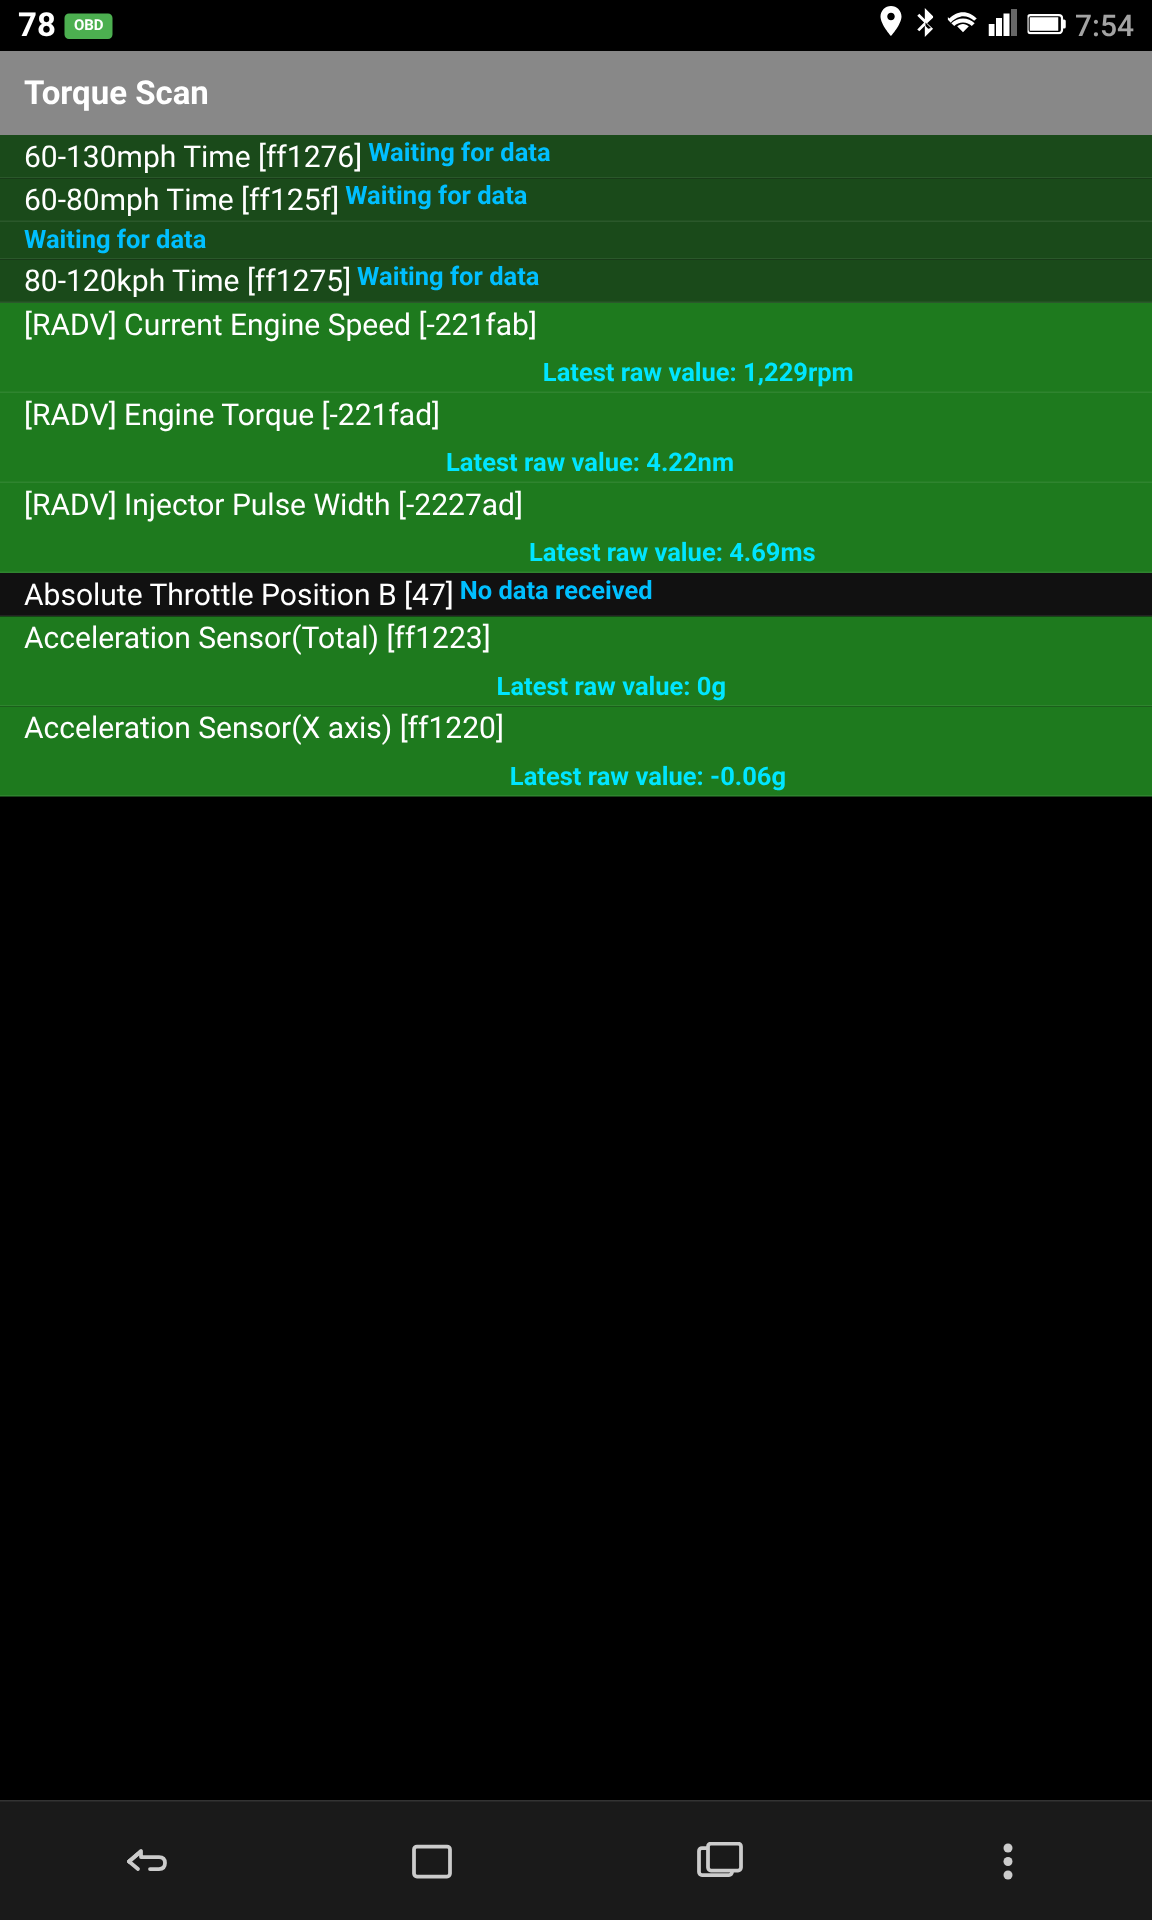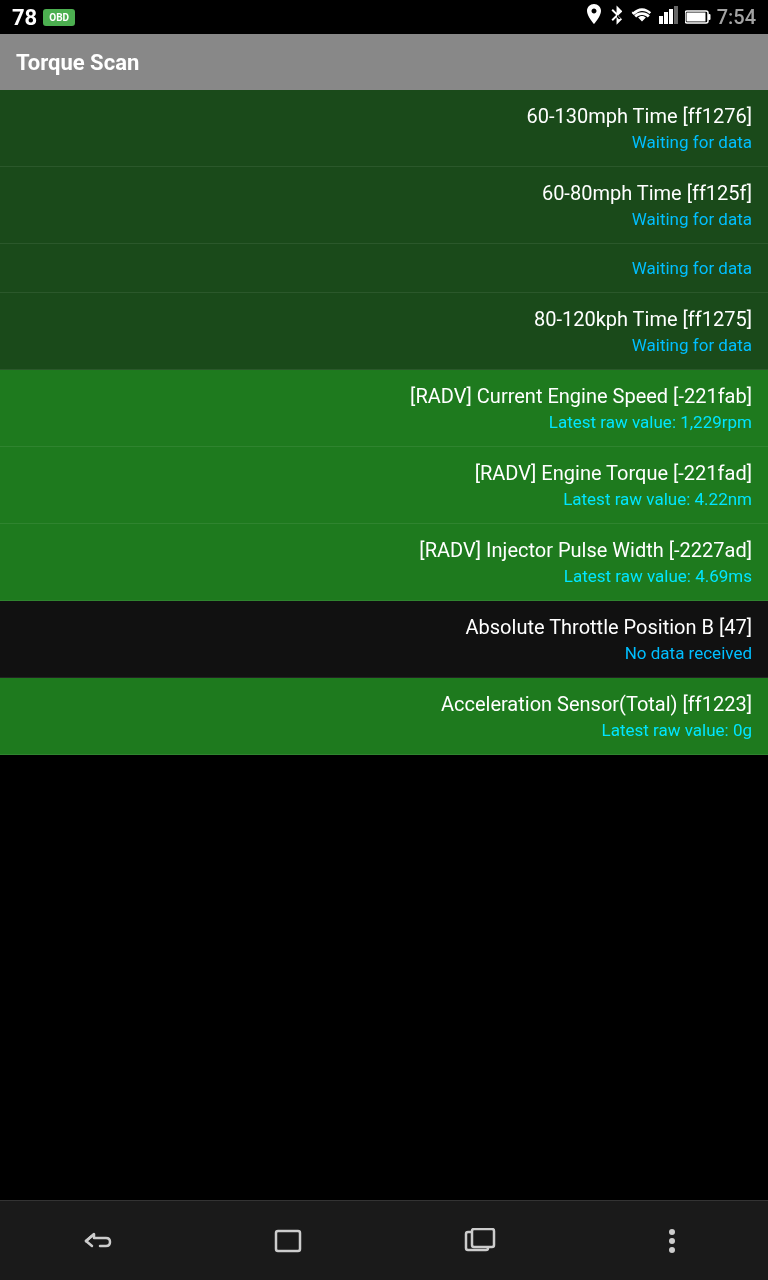--- a/index.html
+++ b/index.html
@@ -73,43 +73,42 @@
 
     
     #list-container {
       flex: 1;
       overflow-y: auto;
       display: flex;
       flex-direction: column;
     }
 
     .list-item {
-      padding: 14px 16px;
+      padding: 2px 16px;
       border-bottom: 1px solid rgba(255,255,255,0.08);
       display: flex;
-      flex-direction: column;
+      flex-direction: row;
       gap: 4px;
-      align-items: flex-end;
     }
 
     .list-item.dark-green { background: #1a4a1a; }
     .list-item.bright-green { background: #1e7a1e; }
     .list-item.black { background: #111; }
 
     .item-title {
       color: #fff;
       font-size: 20px;
       font-weight: 400;
     }
     .item-subtitle {
       font-size: 17px;
-      font-weight: 400;
+      font-weight: 700;
     }
     .item-subtitle.waiting { color: #00bfff; }
-    .item-subtitle.value { color: #00e5ff; }
+    .item-subtitle.value { color: #00e5ff; margin-top: 35px; }
     .item-subtitle.no-data { color: #00bfff; }
 
     
     #nav-bar {
       background: #1a1a1a;
       height: 80px;
       display: flex;
       align-items: center;
       justify-content: space-around;
       flex-shrink: 0;
@@ -207,20 +206,24 @@
       <div class="item-subtitle value">Latest raw value: 4.69ms</div>
     </div>
     <div class="list-item black">
       <div class="item-title">Absolute Throttle Position B [47]</div>
       <div class="item-subtitle no-data">No data received</div>
     </div>
     <div class="list-item bright-green">
       <div class="item-title">Acceleration Sensor(Total) [ff1223]</div>
       <div class="item-subtitle value">Latest raw value: 0g</div>
     </div>
+    <div class="list-item bright-green">
+      <div class="item-title">Acceleration Sensor(X axis) [ff1220]</div>
+      <div class="item-subtitle value">Latest raw value: -0.06g</div>
+    </div>
   </div>
 
 <div id="nav-bar">
   <div class="nav-btn">
     <svg width="36" height="24" viewBox="0 0 36 24" fill="none" stroke="#ccc" stroke-width="2.5" stroke-linecap="round" stroke-linejoin="round">
       <path d="M8 12 L16 5 L16 9 L28 9 Q32 9 32 13 Q32 17 28 17 L22 17"></path>
       <polyline points="8,12 14,7"></polyline>
       <polyline points="8,12 14,17"></polyline>
     </svg>
   </div>

